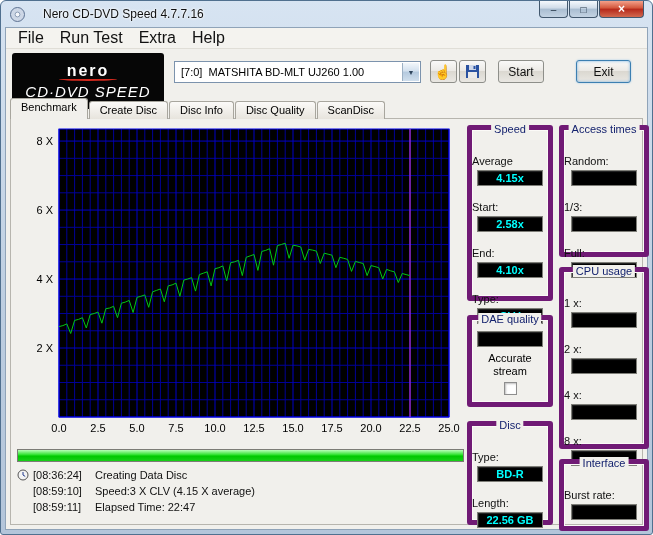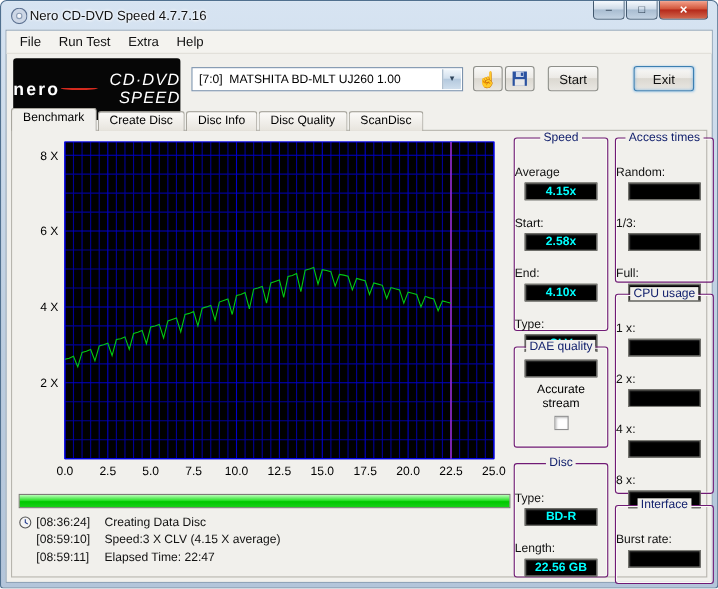--- a/index.html
+++ b/index.html
@@ -1,32 +1,32 @@
 <!DOCTYPE html>
 <html><head>
 <meta charset="utf-8">
 <style>
   html,body{margin:0;padding:0;background:#ffffff;font-family:"Liberation Sans",sans-serif;}
   *{box-sizing:border-box;}
   .window{position:relative;width:653px;height:535px;background:linear-gradient(#d7e4f2,#bccde0 60%,#b3c5da);
     border:1px solid #50708f;border-radius:6px 6px 3px 3px;overflow:hidden;}
   .titlebar{position:absolute;left:0;top:0;right:0;height:26px;display:flex;align-items:center;padding-left:9px;}
-  .title-text{font-size:12px;color:#111;margin-left:2px;text-shadow:0 0 3px #fff,0 0 3px #fff;}
+  .title-text{font-size:12px;color:#111;margin-left:18px;text-shadow:0 0 3px #fff,0 0 3px #fff;}
   .win-buttons{position:absolute;top:0;right:8px;display:flex;}
   .wbtn{width:29px;height:17px;border:1px solid #42586e;border-top:none;border-radius:0 0 4px 4px;
     background:linear-gradient(#f5f9fd,#cfdbe8 45%,#a9bdd1 50%,#c3d3e3);display:flex;align-items:center;justify-content:center;
     font-size:10px;color:#1c2e40;margin-left:1px;}
   .wbtn.close{width:45px;background:linear-gradient(#f3a08a,#d2553a 45%,#b5281a 50%,#d2694f);color:#fff;font-size:12px;font-weight:bold;}
   .client{position:absolute;left:4px;right:4px;top:26px;bottom:4px;background:#f1f0ec;border:1px solid #8fa3b8;}
   .menubar{position:absolute;left:0;right:0;top:0;height:21px;background:#f4f3ef;border-bottom:1px solid #e0ded7;
     display:flex;align-items:center;padding-left:4px;}
-  .menu-item{font-size:12px;color:#111;padding:4px 8px;cursor:default;}
+  .menu-item{font-size:16px;color:#111;padding:4px 8px;cursor:default;}
   .toolbar{position:absolute;left:0;right:0;top:22px;height:46px;}
   .logo{position:absolute;left:6px;top:3px;width:152px;height:56px;background:#060606;border-radius:3px;
-    display:flex;flex-direction:row;align-items:center;justify-content:center;}
+    display:flex;flex-direction:column;align-items:center;justify-content:center;}
   .logo-nero{color:#fff;font-weight:bold;font-size:16px;letter-spacing:2px;line-height:15px;}
   .logo-swoosh{width:58px;height:4px;border-bottom:2px solid #d42a1e;border-radius:0 0 50% 50%;margin:-1px 0 2px 0;}
   .logo-product{color:#fff;font-style:italic;font-weight:normal;font-size:15px;letter-spacing:1px;text-align:right;}
   .combo{position:absolute;left:168px;top:11px;width:247px;height:22px;background:#fff;border:1px solid #7c93ad;
     font-size:11px;display:flex;align-items:center;padding-left:6px;white-space:pre;}
   .combo-arrow{position:absolute;right:1px;top:1px;bottom:1px;width:17px;
     background:linear-gradient(#f2f7fb,#d2e0ee 45%,#b4c9de 50%,#cfdeec);border-left:1px solid #9cb0c4;
     display:flex;align-items:center;justify-content:center;font-size:7px;color:#30455c;}
   .btn{border:1px solid #8e8f8a;border-radius:3px;font-size:12px;color:#111;
     background:linear-gradient(#f9f9f8,#eceae6 45%,#dbd8d1 50%,#e9e7e2);display:flex;align-items:center;justify-content:center;}
@@ -44,21 +44,21 @@
   .chart-wrap{position:absolute;left:4px;top:4px;width:449px;height:318px;}
   .progress{position:absolute;left:6px;top:330px;width:447px;height:13px;border:1px solid #7c7c76;background:#e8e8e4;
     box-shadow:inset 1px 1px 2px rgba(0,0,0,.25);}
   .progress-fill{height:100%;background:linear-gradient(#b9ffb9,#2ae12a 45%,#00c800 55%,#18d018);}
   .log{position:absolute;left:6px;top:348px;width:449px;font-size:11px;color:#111;}
   .log-row{display:flex;align-items:center;height:16px;}
   .log-icon{width:16px;display:flex;align-items:center;}
   .log-time{width:62px;}
   .colA{position:absolute;left:456px;top:6px;width:86px;}
   .colB{position:absolute;left:548px;top:6px;width:90px;}
-  .group{position:relative;border:1px solid #701a75;border-radius:3px;box-shadow:inset 0 0 0 1px #fbfaf7;padding-top:10px;}
+  .group{position:relative;border:5px solid #701a75;border-radius:3px;box-shadow:inset 0 0 0 1px #fbfaf7;padding-top:10px;}
   .group-title{position:absolute;top:-7px;left:50%;transform:translateX(-50%);background:#f1f0ec;
     padding:0 3px;font-size:11px;color:#14226e;white-space:nowrap;}
   .fld-label{font-size:11px;color:#111;text-align:left;height:14px;margin-top:15px;}
   .vbox{width:66px;height:16px;margin:1px auto 5px auto;background:#000;border:1px solid #7e7e78;
     box-shadow:inset 1px 1px 1px rgba(255,255,255,.15);display:flex;align-items:center;justify-content:center;
     color:#00ffff;font-size:11px;font-weight:bold;}
   .g-speed{height:176px;}
   .g-dae{height:92px;margin-top:14px;}
   .g-disc{height:104px;margin-top:14px;}
   .g-access{height:132px;}

